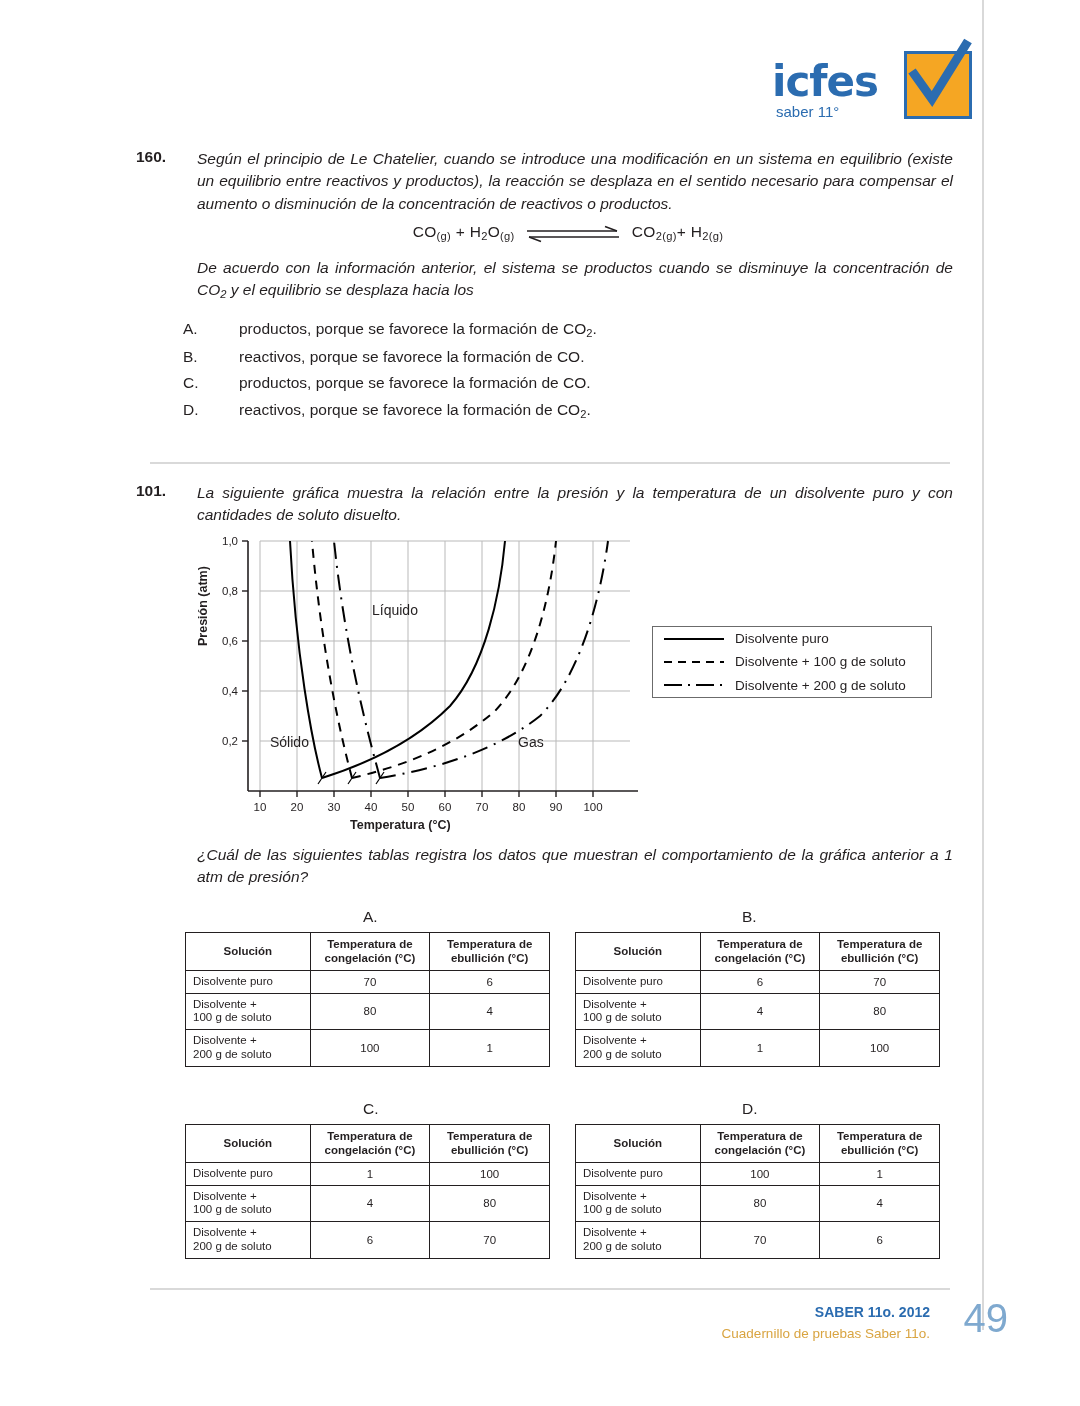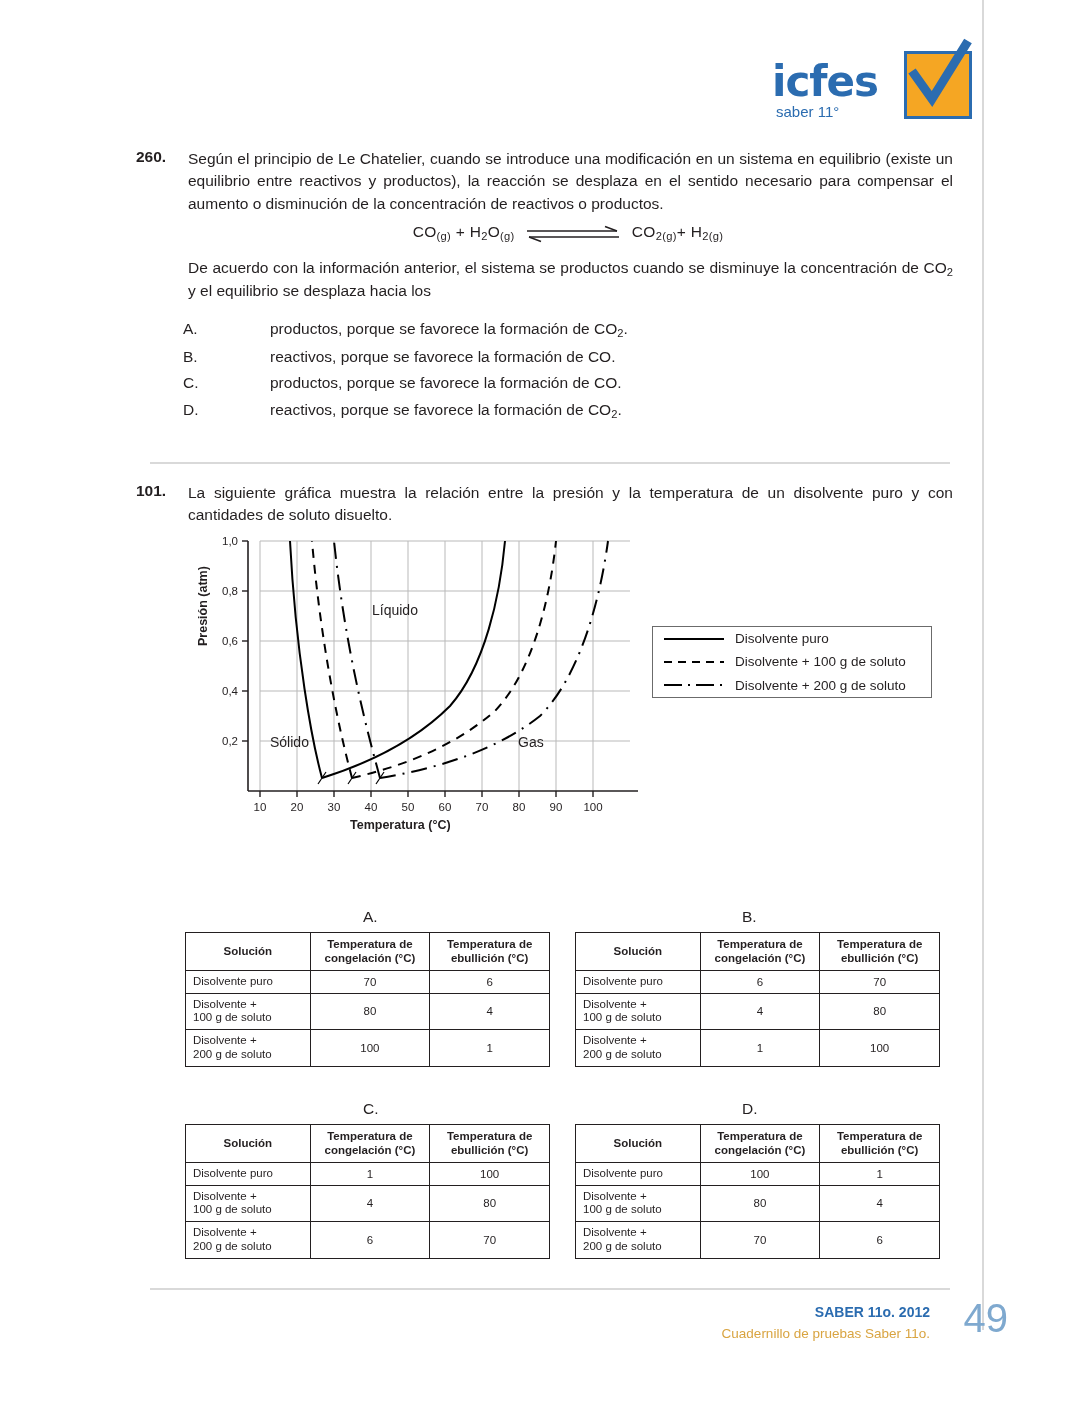--- a/index.html
+++ b/index.html
@@ -36,35 +36,35 @@
     position:absolute;right:96px;top:0;width:2px;height:1330px;background:#d9d9d9;
   }
 
   
   .q{position:absolute;left:0;width:1080px;}
   .qnum{
     position:absolute;left:136px;width:46px;text-align:left;
     font-weight:bold;font-size:15.5px;
   }
   .qbody{position:absolute;left:183px;width:770px;font-size:15.5px;line-height:1.45;text-align:justify;}
-  .qbody p{margin:0 0 0 5px;}
+  .qbody p{margin:0 0 0 14px;font-style:italic;}
 
   .eq{
     text-align:center;font-size:15.5px;margin-top:6px;margin-bottom:6px;
     letter-spacing:0.3px;
   }
   .eq .arrow{display:inline-block;width:96px;height:16px;position:relative;vertical-align:middle;margin:0 6px;}
   .eq .arrow svg{position:absolute;left:0;top:0;}
 
   sub{font-size:0.72em;vertical-align:-0.28em;}
 
   .options{margin-top:16px;}
   .optrow{display:flex;margin-bottom:4px;font-size:15.5px;}
   .optlet{width:56px;}
-  .opttxt{flex:1;margin-left:31px;}
+  .opttxt{flex:1;}
 
   .sep{position:absolute;left:150px;width:800px;height:2px;background:#d9d9d9;}
 
   
   .chartwrap{position:absolute;left:200px;top:536px;width:740px;height:300px;}
   .ylabel{
     position:absolute;left:-4px;top:110px;
     transform:rotate(-90deg);transform-origin:left top;
     font-size:12.5px;font-weight:bold;white-space:nowrap;
   }
@@ -115,21 +115,21 @@
     <div class="sub">saber 11°</div>
     <div class="box"></div>
     <svg class="check" viewBox="0 0 70 74">
       <path d="M8 34 L28 62 L64 4" fill="none" stroke="#2b6cb0" stroke-width="9" stroke-linecap="butt"></path>
     </svg>
   </div>
 
   <div class="rightrule"></div>
 
   <div class="q" style="top:148px;">
-    <div class="qnum">260.</div>
+    <div class="qnum">160.</div>
     <div class="qbody">
       <p>Según el principio de Le Chatelier, cuando se introduce una modificación en un sistema en equilibrio (existe un equilibrio entre reactivos y productos), la reacción se desplaza en el sentido necesario para compensar el aumento o disminución de la concentración de reactivos o productos.</p>
 
 
       <div class="eq" style="">
         <span>CO<sub>(g)</sub> + H<sub>2</sub>O<sub>(g)</sub></span>
         <span class="arrow">
           <svg width="96" height="18" viewBox="0 0 96 18">
             <path d="M2 6 L92 6" stroke="#231f20" stroke-width="1.4" fill="none"></path>
             <path d="M92 6 L80 1.5" stroke="#231f20" stroke-width="1.4" fill="none"></path>
@@ -282,20 +282,23 @@
       </div>
       <div class="legrow">
         <svg class="legline" viewBox="0 0 62 12">
             <line x1="1" y1="6" x2="61" y2="6" stroke="#000" stroke-width="1.8" stroke-dasharray="18 6 2 6"></line>
           </svg>
         <span class="legtxt">Disolvente + 200 g de soluto</span>
       </div>
     </div>
   </div>
 
+  <div class="qbody" style="position:absolute;top:844px;">
+    <p>¿Cuál de las siguientes tablas registra los datos que muestran el comportamiento de la gráfica anterior a 1 atm de presión?</p>
+  </div>
 
   <div class="tablecap" style="left:363px;top:908px;">A.</div>
   <div class="tablecap" style="left:742px;top:908px;">B.</div>
   <div class="tablecap" style="left:363px;top:1100px;">C.</div>
   <div class="tablecap" style="left:742px;top:1100px;">D.</div>
 
   <table class="ans" style="left:185px;top:932px;">
     <colgroup>
         <col class="c1">
         <col class="c2">

